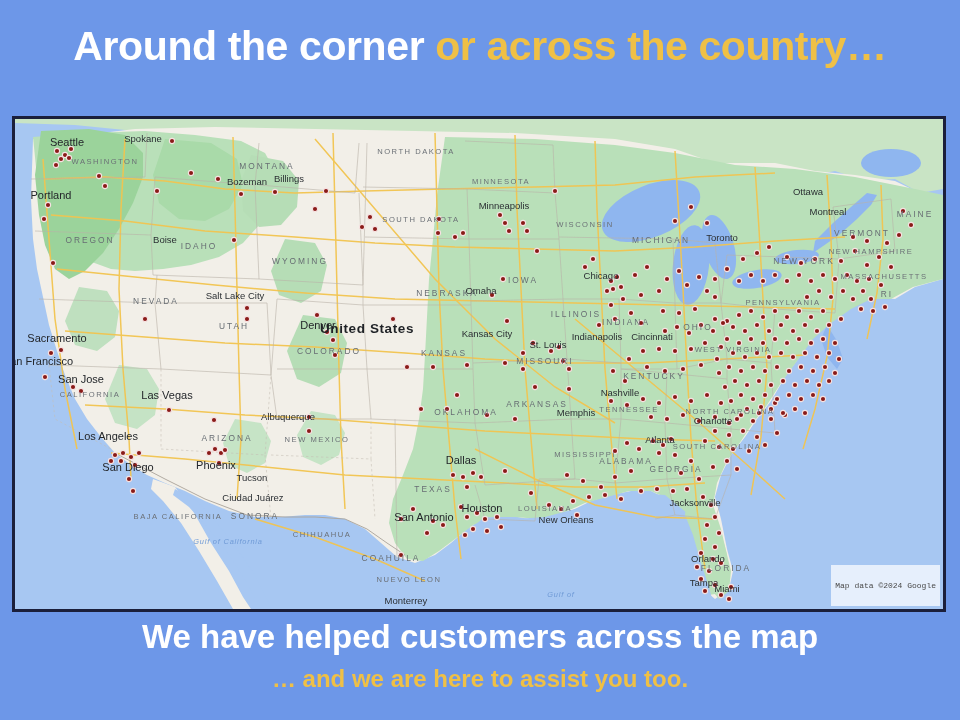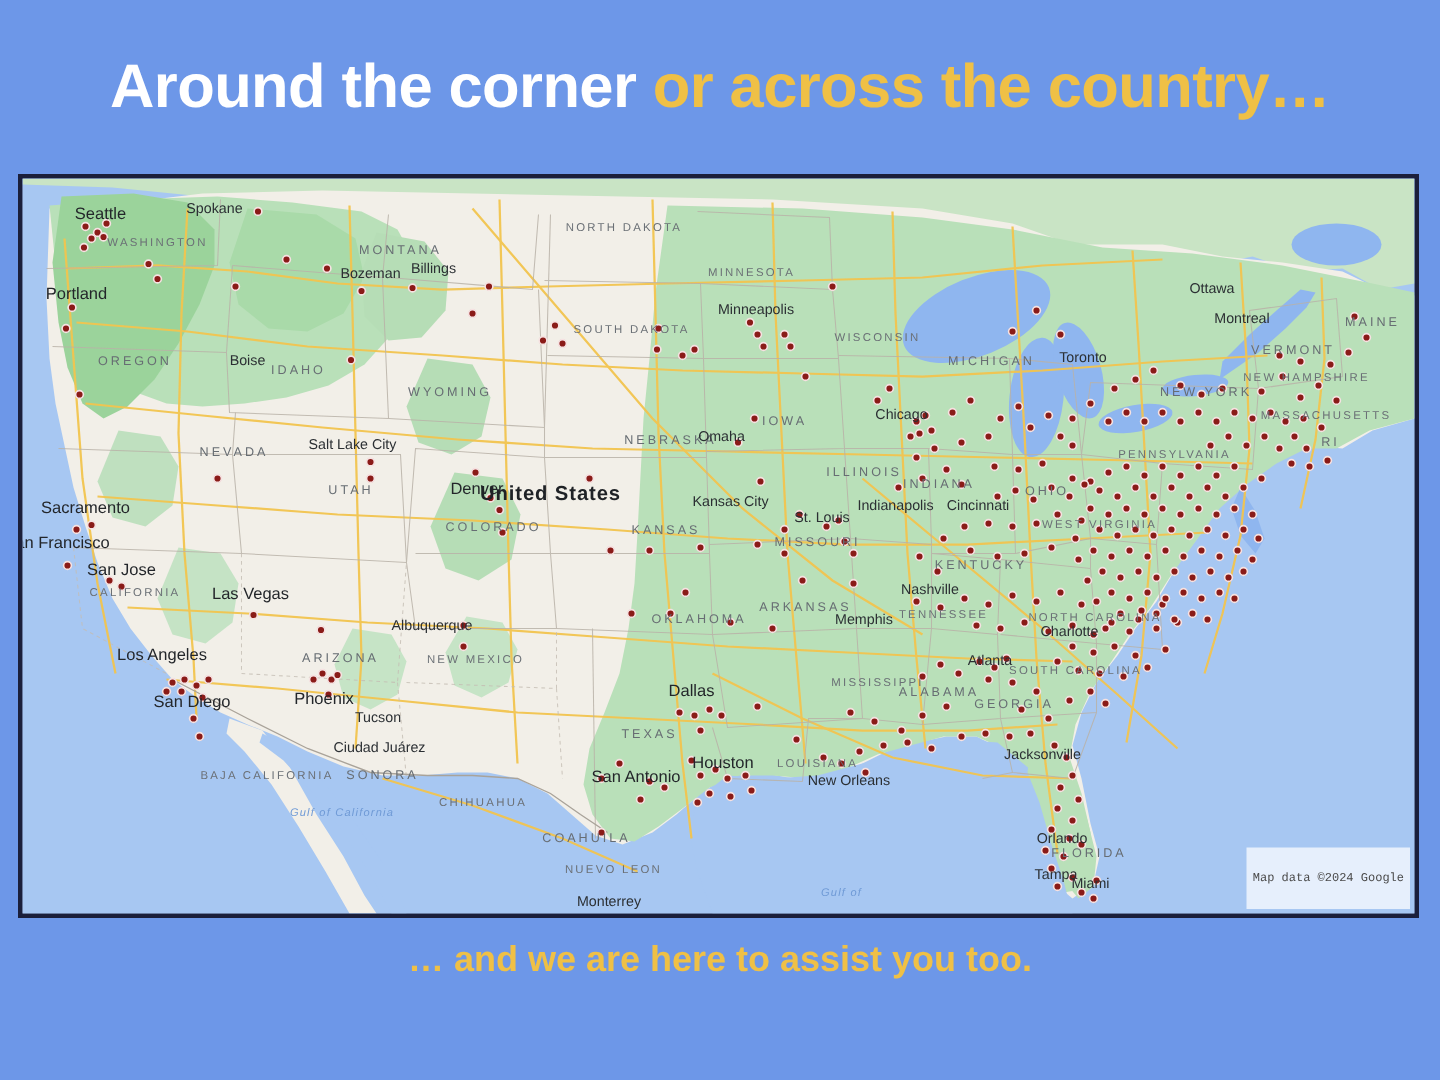--- a/index.html
+++ b/index.html
@@ -7,21 +7,21 @@
     width:960px;height:720px;overflow:hidden;
     background:#6d97e8;
     font-family:"Liberation Sans", sans-serif;
     position:relative;
   }
   .slide{position:absolute;inset:0;}
 
   
   .title-bar{
     position:absolute;left:0;top:26px;width:960px;height:62px;
-    display:flex;align-items:center;justify-content:center;
+    display:flex;align-items:flex-start;justify-content:center;
     white-space:nowrap;
   }
   .title-line{
     font-size:41px;font-weight:bold;letter-spacing:-0.4px;
     line-height:1;
   }
   .t-white{color:#ffffff;}
   .t-gold{color:#efc046;}
 
   
@@ -703,16 +703,17 @@
 
           <text id="country-label" class="lbl lbl-country" x="352" y="214" text-anchor="middle">United States</text>
         </g>
       </svg>
 
       <div class="attrib">Map data ©2024 Google</div>
     </div>
   </div>
 
   <div class="footer">
+    <div class="foot1">We have helped customers across the map</div>
     <div class="foot2">… and we are here to assist you too.</div>
   </div>
 
 </div>
 
 </body></html>

